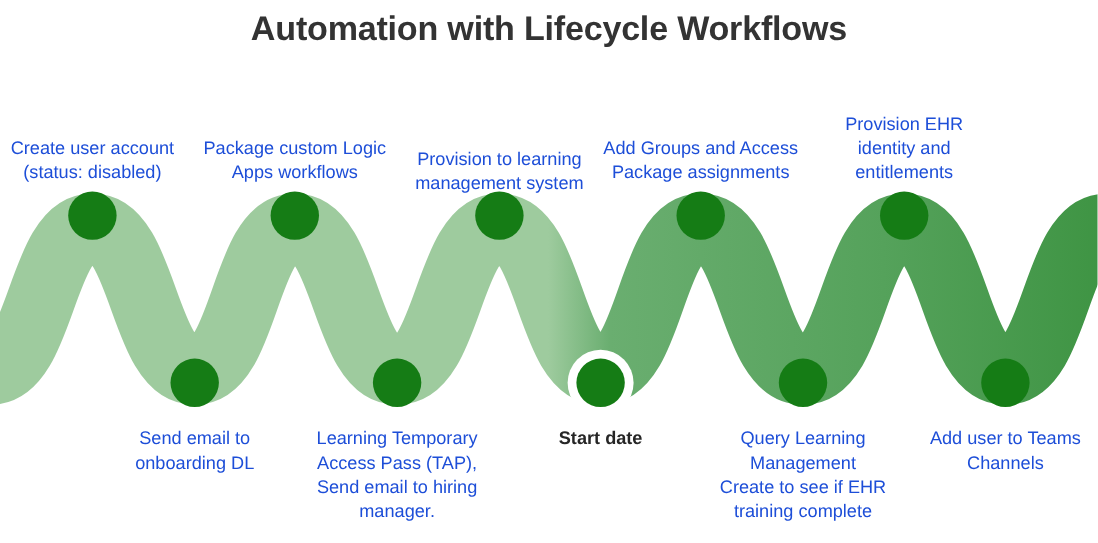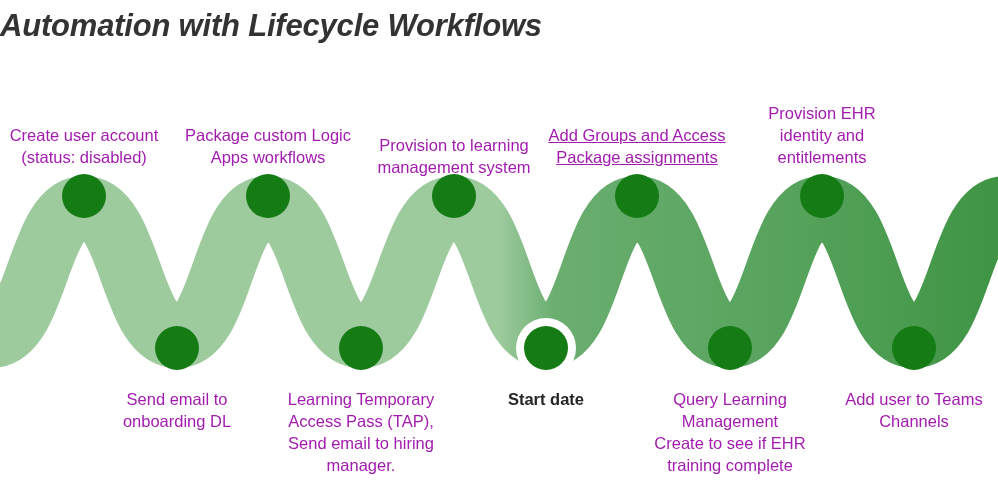--- a/index.html
+++ b/index.html
@@ -16,40 +16,39 @@
     width: 998px;
     height: 494px;
     background: #ffffff;
     overflow: hidden;
   }
   #diagram-title {
     position: absolute;
     left: 0;
     top: 8px;
     width: 998px;
-    text-align: left;
+    text-align: center;
     font-size: 31px;
     font-weight: bold;
     color: #333333;
     letter-spacing: -0.2px;
-    font-style: italic;
   }
   #wave-layer {
     position: absolute;
     left: 0;
     top: 0;
     width: 998px;
     height: 494px;
   }
   .step-label {
     position: absolute;
     text-align: center;
     font-size: 16.5px;
     line-height: 22px;
-    color: #a21caf;
+    color: #1d4ed8;
   }
   .step-label.top-label {
     
   }
   .step-label.bold-label {
     font-weight: bold;
     color: #262626;
   }
 </style>
 </head>
@@ -93,21 +92,21 @@
         <div>(status: disabled)</div>
       </div>
       <div class="step-label top-label" style="width: 240px; left: 148px; top: 124px;">
         <div>Package custom Logic</div>
         <div>Apps workflows</div>
       </div>
       <div class="step-label top-label" style="width: 240px; left: 334px; top: 134px;">
         <div>Provision to learning</div>
         <div>management system</div>
       </div>
-      <div class="step-label top-label" style="width: 240px; left: 517px; top: 124px; text-decoration: underline;">
+      <div class="step-label top-label" style="width: 240px; left: 517px; top: 124px;">
         <div>Add Groups and Access</div>
         <div>Package assignments</div>
       </div>
       <div class="step-label top-label" style="width: 240px; left: 702px; top: 102px;">
         <div>Provision EHR</div>
         <div>identity and</div>
         <div>entitlements</div>
       </div>
       <div class="step-label bottom-label" style="width: 240px; left: 57px; top: 388px;">
         <div>Send email to</div>

